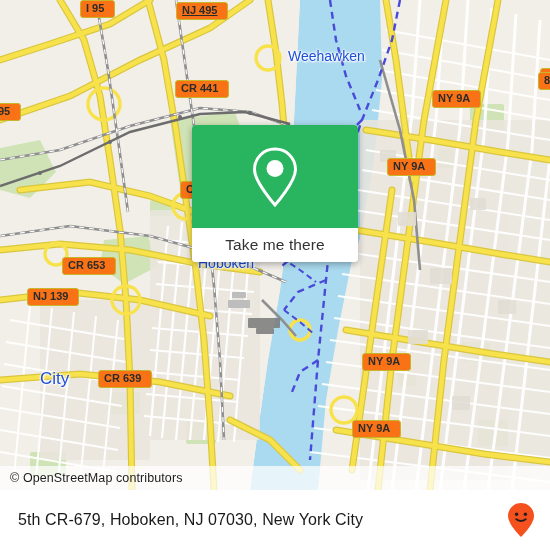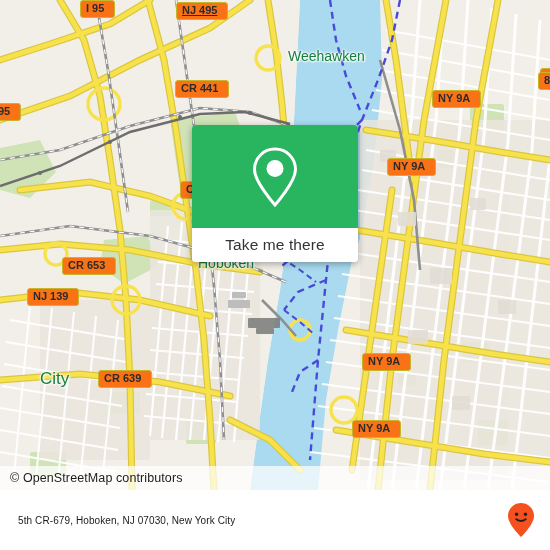--- a/index.html
+++ b/index.html
@@ -38,36 +38,36 @@
     display:flex;align-items:center;justify-content:center;
   }
   .card-label{font-size:15.5px;color:#333333;letter-spacing:0.1px;}
 
   
   .footer{
     position:absolute;left:0;top:490px;width:550px;height:60px;
     background:#ffffff;display:flex;align-items:center;
     justify-content:space-between;
   }
-  .footer-address{font-size:10px;color:#1a1a1a;padding-left:18px;letter-spacing:0.1px;white-space:nowrap;}
+  .footer-address{font-size:16px;color:#1a1a1a;padding-left:18px;letter-spacing:0.1px;white-space:nowrap;}
   .brand{display:flex;align-items:center;padding-right:14px;gap:2px;}
   .brand-word{
     font-size:31px;font-weight:bold;color:#231f20;
     letter-spacing:-0.6px;line-height:1;
   }
 
   
   .shield{
     position:absolute;background:#f97316;border:1.4px solid #c8b62a;
     border-radius:3px;color:#2b2b2b;font-size:11px;font-weight:bold;
     padding:1px 10px 2px 5px;white-space:nowrap;line-height:1.18;
     font-family:"Liberation Sans",sans-serif;
   }
   .place{
-    position:absolute;color:#15803d;font-size:14px;white-space:nowrap;
+    position:absolute;color:#1d4ed8;font-size:14px;white-space:nowrap;
     text-shadow:0 0 3px #fff,0 0 3px #fff,0 0 2px #fff,1px 1px 2px #fff;
   }
 </style>
 </head>
 <body>
 
 <div class="app">
 
   <div class="map">
     <svg width="550" height="490" viewBox="0 0 550 490" xmlns="http://www.w3.org/2000/svg">

